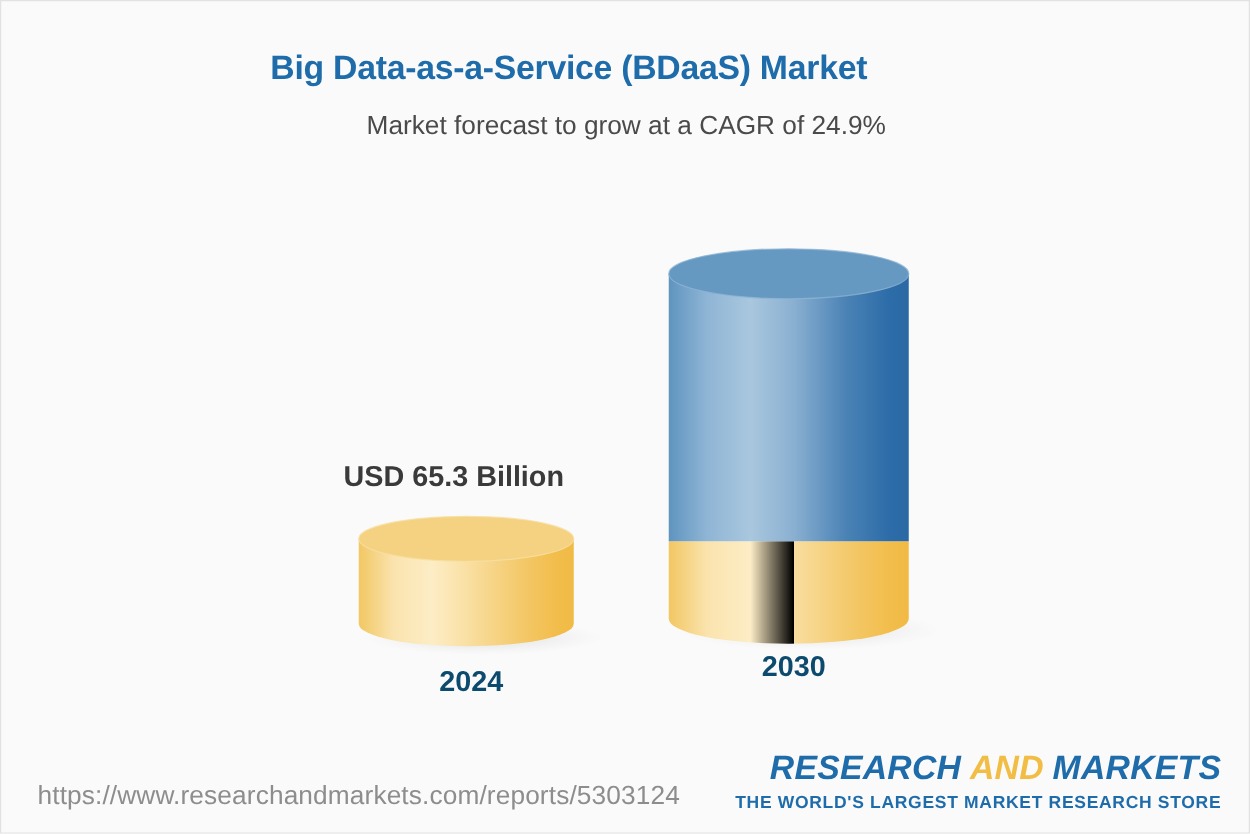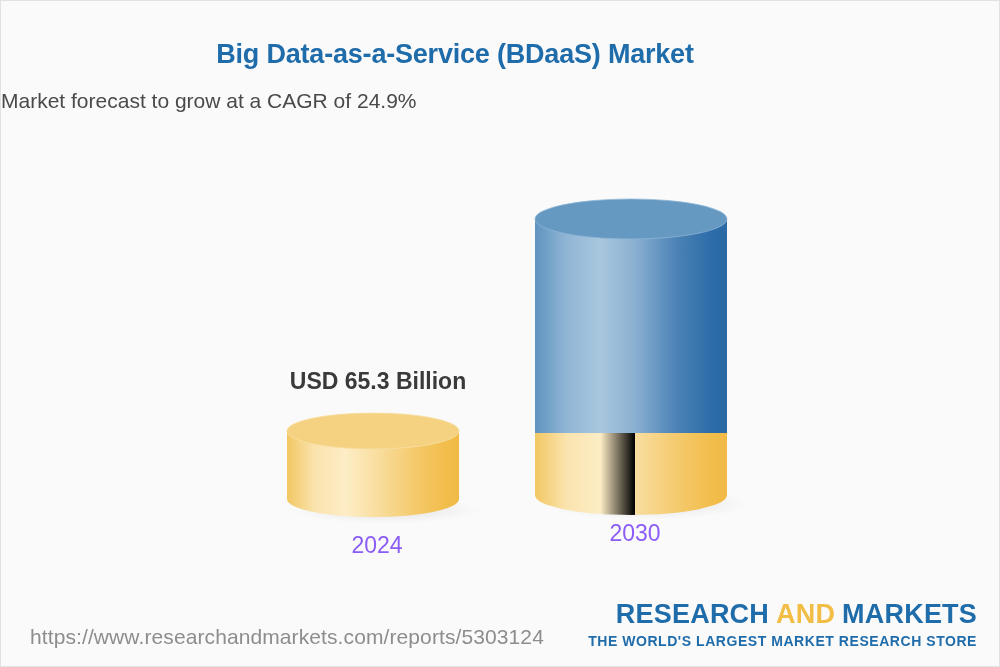--- a/index.html
+++ b/index.html
@@ -35,20 +35,21 @@
     font-size: 27px;
     font-weight: bold;
     color: #1f6cab;
     letter-spacing: -0.2px;
   }
   .chart-subtitle {
     position: absolute;
     top: 88px;
     left: 0;
     width: 1000px;
+    text-align: center;
     font-size: 21px;
     font-weight: normal;
     color: #4a4a4a;
   }
 
   
   .plot {
     position: absolute;
     left: 0;
     top: 0;
@@ -59,31 +60,31 @@
   
   .value-label {
     position: absolute;
     width: 360px;
     text-align: center;
     font-size: 23px;
     font-weight: bold;
     color: #3a3a3a;
     white-space: nowrap;
   }
-  .value-2024 { left: 197px; top: 367px; }
+  .value-2024 { left: 182px; top: 367px; }
   .value-2030 { left: 454px; top: 164px; }
 
   
   .year-label {
     position: absolute;
     width: 300px;
     text-align: center;
     font-size: 23px;
-    font-weight: normal;
-    color: #8b5cf6;
+    font-weight: bold;
+    color: #0c4a6e;
   }
   .year-2024 { left: 226px; top: 531px; }
   .year-2030 { left: 484px; top: 519px; }
 
   
   .cyl {
     position: absolute;
   }
   .cyl svg { display: block; }
 
@@ -102,20 +103,21 @@
     right: 22px;
     top: 600px;
     text-align: right;
     line-height: 1;
   }
   .logo-main {
     font-size: 27px;
     font-weight: bold;
     letter-spacing: 0.2px;
     white-space: nowrap;
+    font-style: italic;
   }
   .logo-word-blue  { color: #1f6cab; }
   .logo-word-gold  { color: #f2bd45; }
   .logo-tagline {
     margin-top: 6px;
     font-size: 14px;
     font-weight: bold;
     color: #1f6cab;
     letter-spacing: 0.55px;
     white-space: nowrap;

